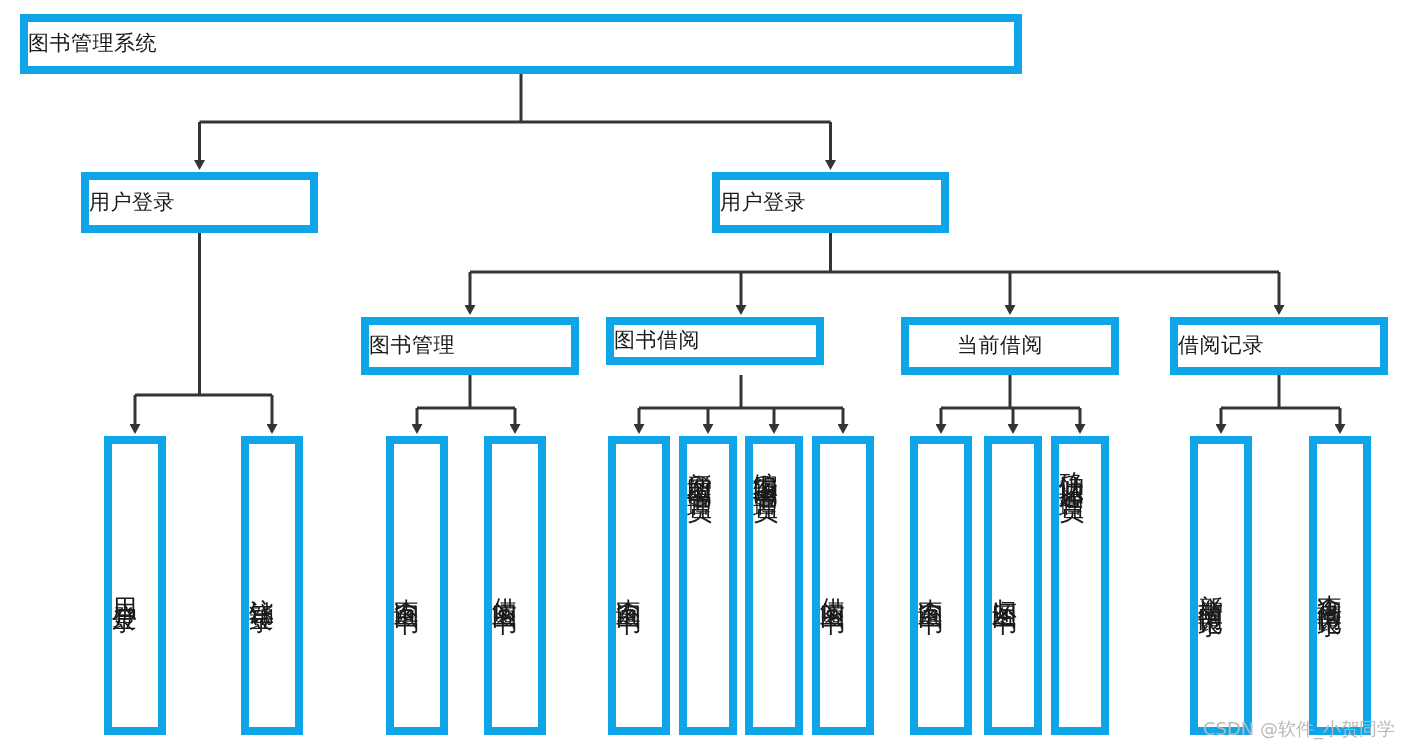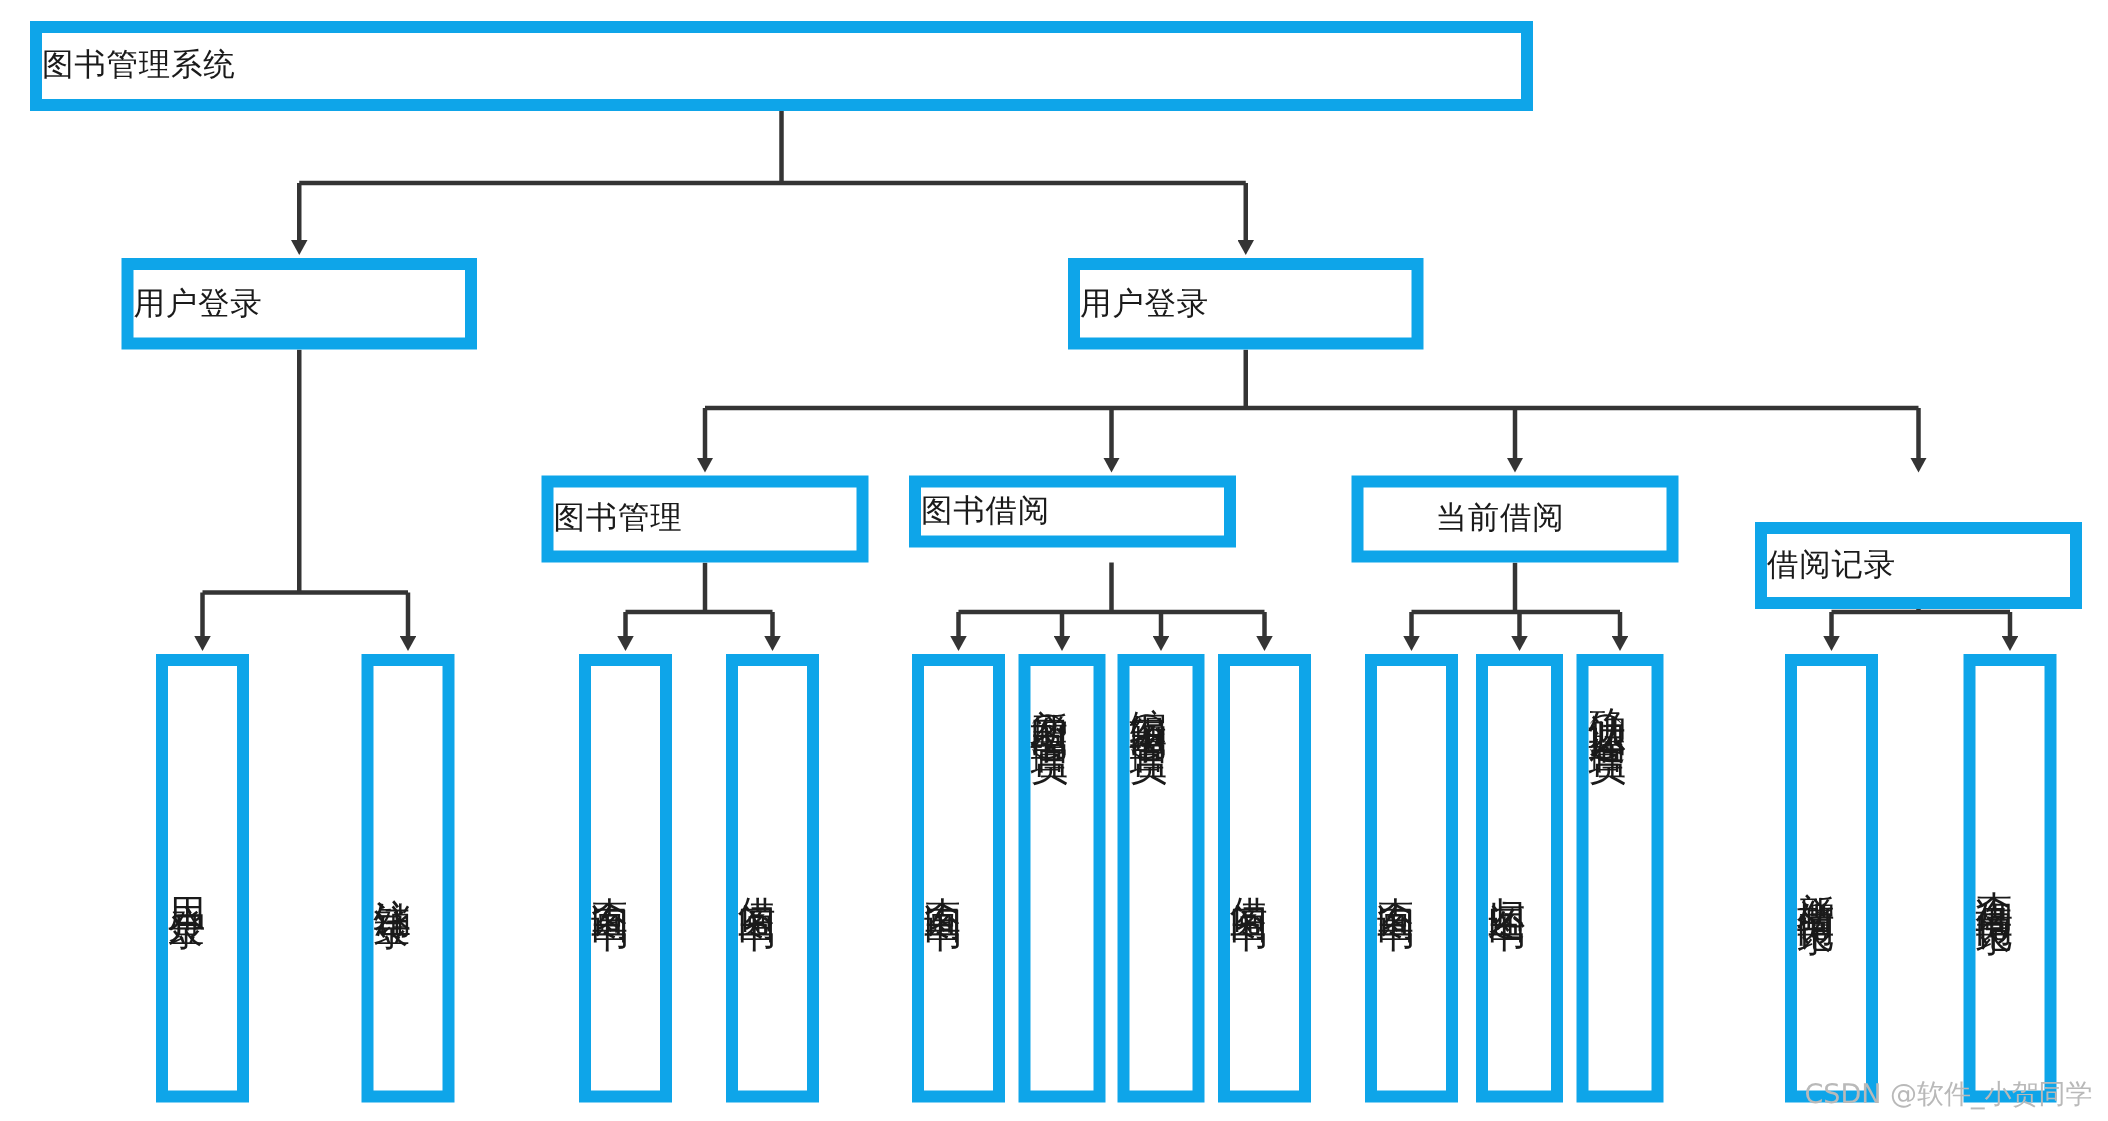--- a/index.html
+++ b/index.html
@@ -137,21 +137,21 @@
 
   <div class="node horiz" style="left: 361px; top: 317px; width: 218px; height: 58px;">
     <span class="label">图书管理</span>
   </div>
   <div class="node horiz" style="left: 606px; top: 317px; width: 218px; height: 48px;">
     <span class="label">图书借阅</span>
   </div>
   <div class="node horiz" style="left: 901px; top: 317px; width: 218px; height: 58px; padding-left: 48px;">
     <span class="label">当前借阅</span>
   </div>
-  <div class="node horiz" style="left: 1170px; top: 317px; width: 218px; height: 58px; margin-top: 31px;">
+  <div class="node horiz" style="left: 1170px; top: 317px; width: 218px; height: 58px;">
     <span class="label">借阅记录</span>
   </div>
 
   <div class="node vert center" style="left: 104px; top: 436px; width: 62px; height: 299px;">
     <span class="label">用户登录</span>
   </div>
   <div class="node vert center" style="left: 241px; top: 436px; width: 62px; height: 299px;">
     <span class="label">注销登录</span>
   </div>
   <div class="node vert center" style="left: 386px; top: 436px; width: 62px; height: 299px;">

